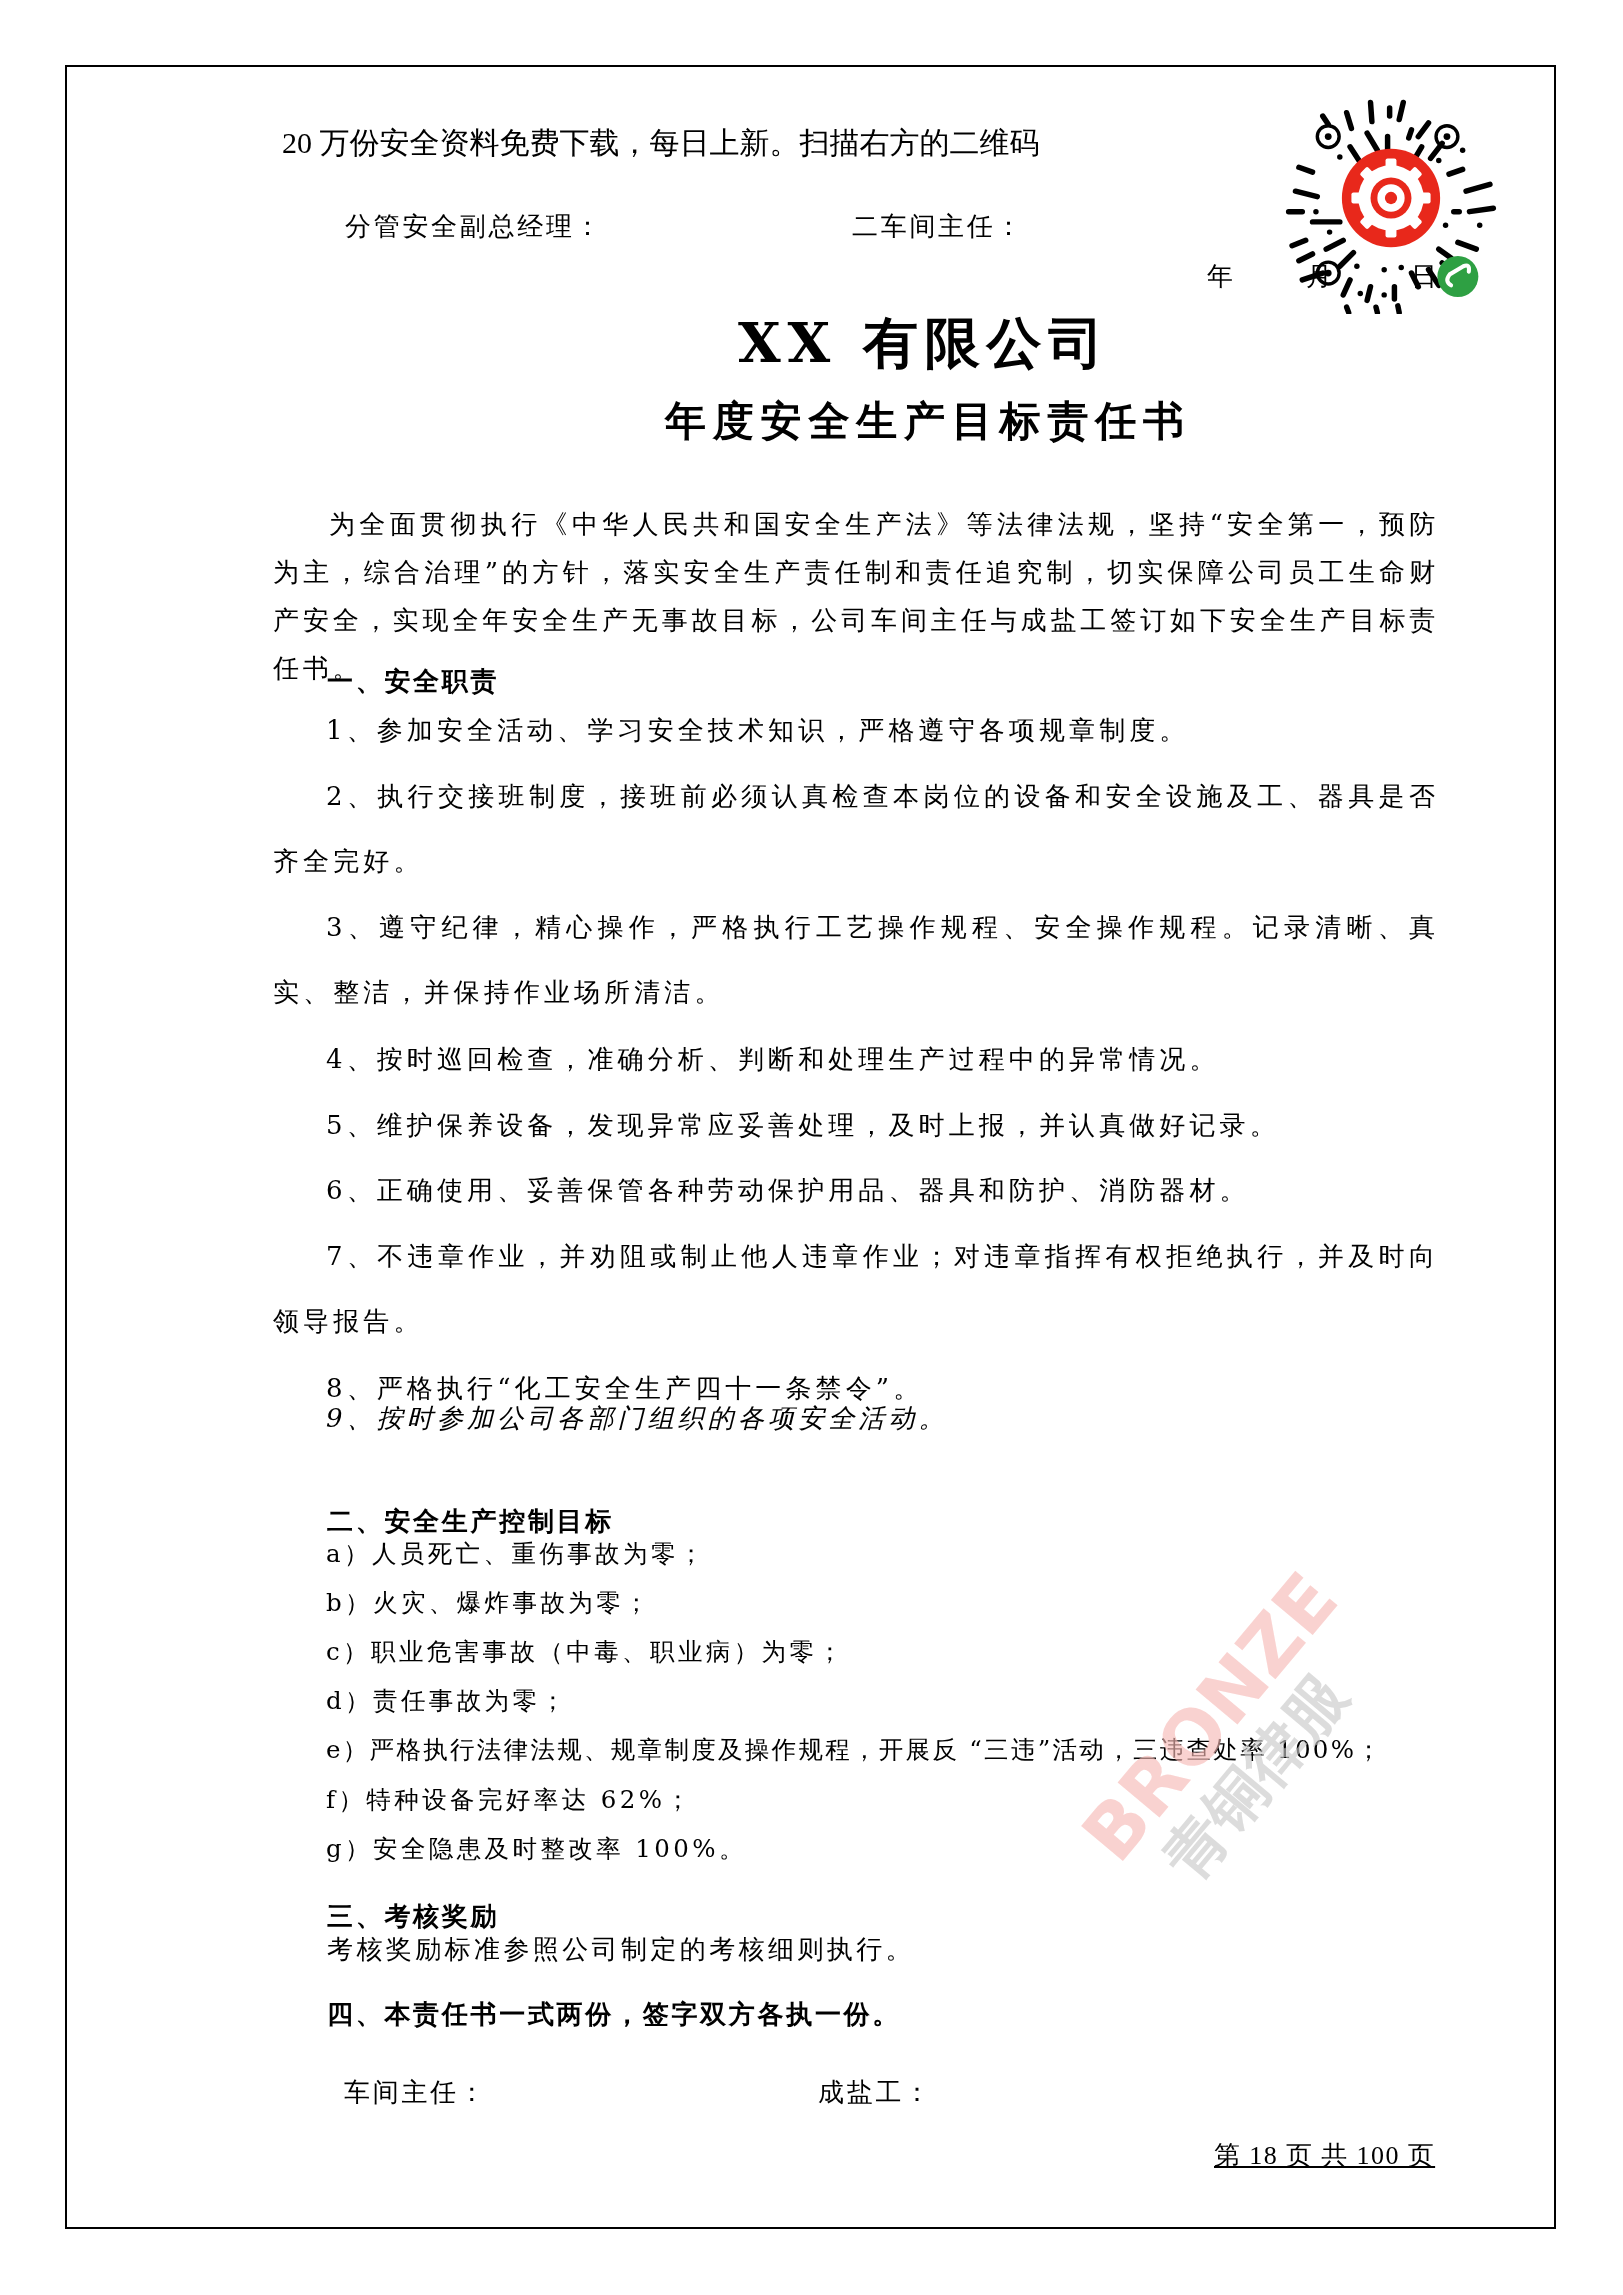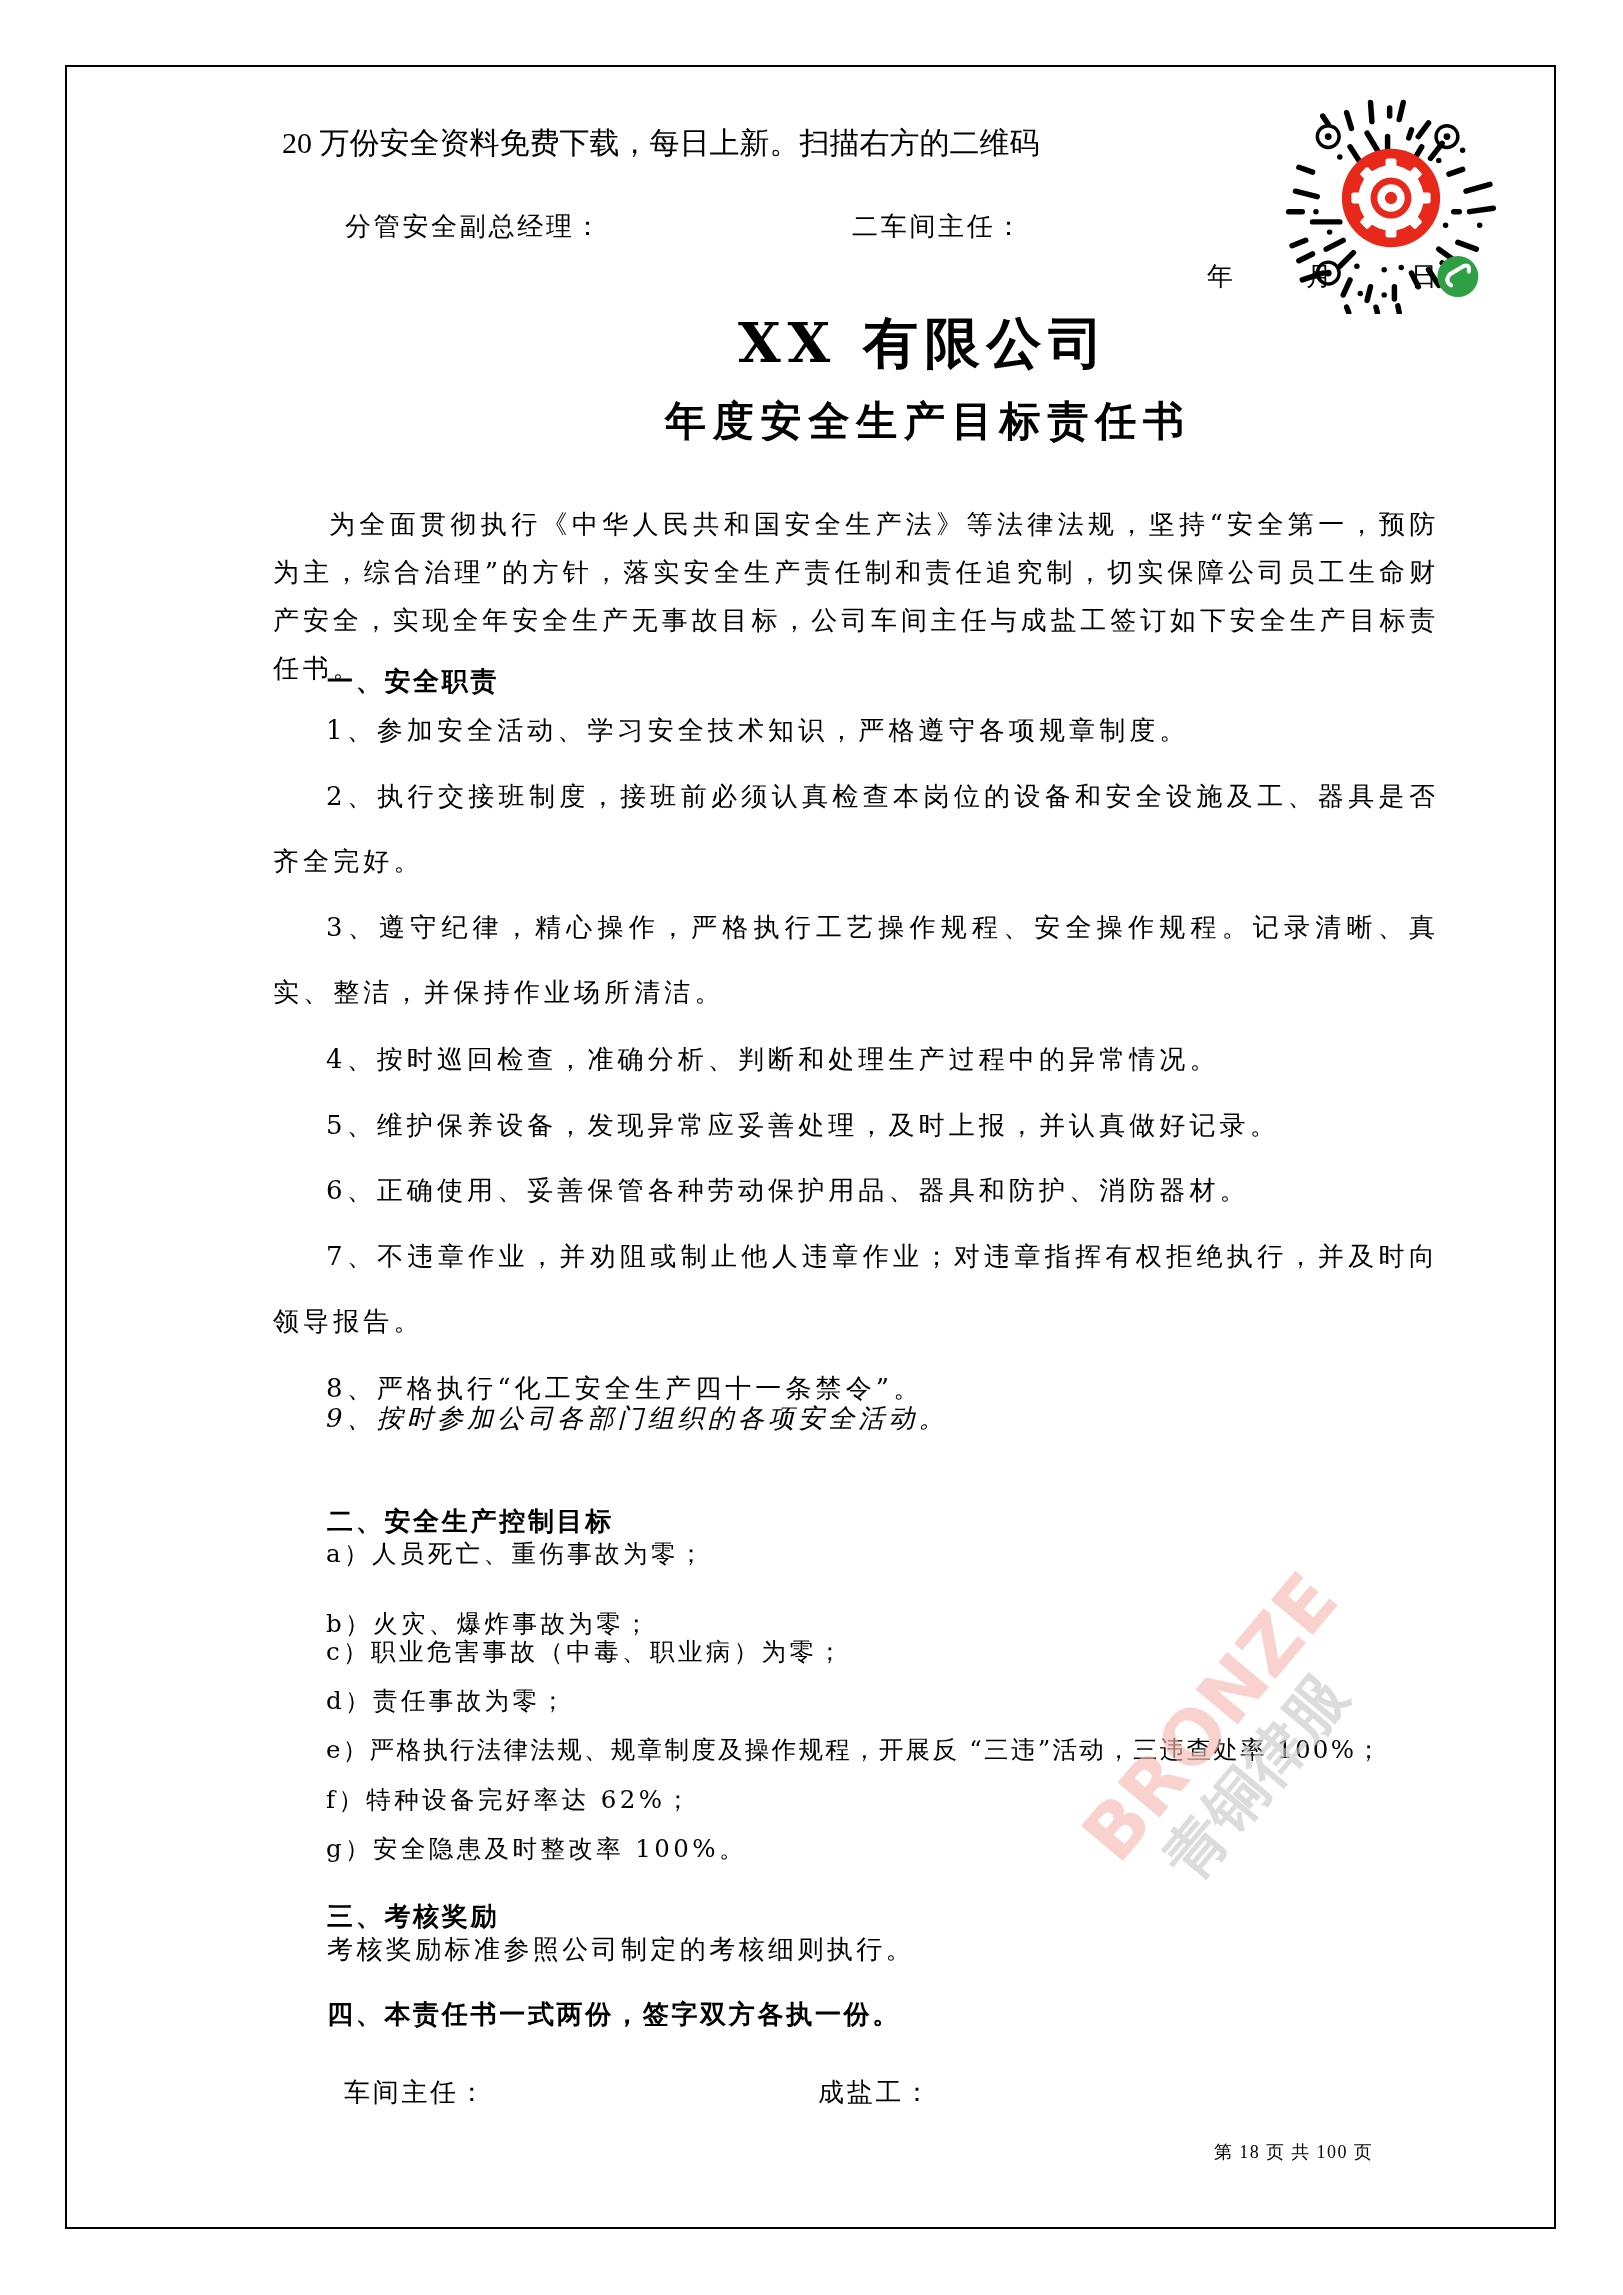--- a/index.html
+++ b/index.html
@@ -12,21 +12,21 @@
   .sig { font-size: 26px; letter-spacing: 2.7px; }
   .title1 { font-size: 55px; font-weight: bold; letter-spacing: 6.8px; }
   .title2 { font-size: 41px; font-weight: bold; letter-spacing: 6.8px; margin-left: 48px; }
   .h { font-weight: bold; letter-spacing: 2.7px; margin-top: 16px; }
   .wrap { white-space: normal; }
   .para { position: absolute; left: 273px; width: 1166px; font-size: 26px; letter-spacing: 3.7px;
           line-height: 48px; text-align: justify; text-indent: 56px; }
   .item { position: absolute; left: 273px; width: 1166px; font-size: 26px; letter-spacing: 4.1px;
           line-height: 65px; text-indent: 53px; text-align: justify; }
   .goal { left: 326px; font-size: 24.5px; letter-spacing: 3.4px; }
-  .pageno { font-family: "Liberation Serif", serif; font-size: 18px; letter-spacing: 1.4px; }
+  .pageno { font-family: "Liberation Serif", serif; font-size: 26px; letter-spacing: 1.4px; text-decoration: underline; }
   .qr { position: absolute; left: 1275px; top: 82px; width: 232px; height: 232px; }
   .watermark { position: absolute; left: 1036px; top: 1554px; width: 320px; height: 355px; opacity: 0.9; pointer-events: none; }
 </style>
 </head>
 <body>
 
 <div class="page-border"></div>
 
 <div class="t banner" style="left:282px; top:128px;">20 万份安全资料免费下载，每日上新。扫描右方的二维码</div>
 <div class="t sig" style="left:345px; top:213px;">分管安全副总经理：</div>
@@ -129,21 +129,21 @@
 <div class="item wrap" style="top:895px;">3、遵守纪律，精心操作，严格执行工艺操作规程、安全操作规程。记录清晰、真实、整洁，并保持作业场所清洁。</div>
 <div class="item wrap" style="top:1027px;">4、按时巡回检查，准确分析、判断和处理生产过程中的异常情况。</div>
 <div class="item wrap" style="top:1093px;">5、维护保养设备，发现异常应妥善处理，及时上报，并认真做好记录。</div>
 <div class="item wrap" style="top:1158px;">6、正确使用、妥善保管各种劳动保护用品、器具和防护、消防器材。</div>
 <div class="item wrap" style="top:1224px;">7、不违章作业，并劝阻或制止他人违章作业；对违章指挥有权拒绝执行，并及时向领导报告。</div>
 <div class="item wrap" style="top:1356px;">8、严格执行“化工安全生产四十一条禁令”。</div>
 <div class="item wrap" style="top:1386px;font-style:italic;">9、按时参加公司各部门组织的各项安全活动。</div>
 
 <div class="t h" style="left:327px; top:1492px;">二、安全生产控制目标</div>
 <div class="t goal" style="top:1542px;">a）人员死亡、重伤事故为零；</div>
-<div class="t goal" style="top:1591px;margin-top:21px;">b）火灾、爆炸事故为零；</div>
+<div class="t goal" style="top:1591px;">b）火灾、爆炸事故为零；</div>
 <div class="t goal" style="top:1640px;">c）职业危害事故（中毒、职业病）为零；</div>
 <div class="t goal" style="top:1689px;">d）责任事故为零；</div>
 <div class="t goal" style="top:1738px; letter-spacing:2.3px;">e）严格执行法律法规、规章制度及操作规程，开展反 “三违”活动，三违查处率 100%；</div>
 <div class="t goal" style="top:1788px;">f）特种设备完好率达 62%；</div>
 <div class="t goal" style="top:1837px;">g）安全隐患及时整改率 100%。</div>
 
 <div class="t h" style="left:327px; top:1887px;">三、考核奖励</div>
 <div class="t" style="left:327px; top:1936px; letter-spacing:3.4px;">考核奖励标准参照公司制定的考核细则执行。</div>
 
 <div class="t h" style="left:327px; top:1985px;">四、本责任书一式两份，签字双方各执一份。</div>

